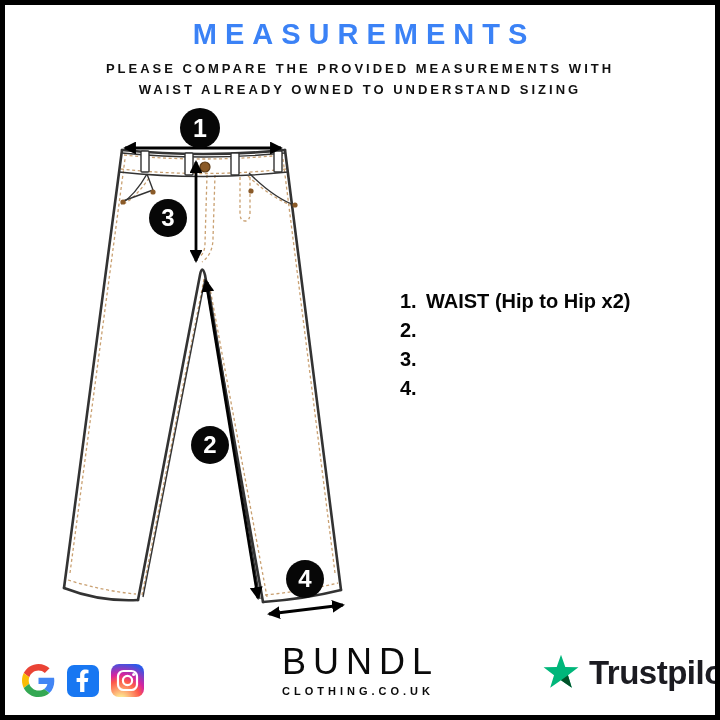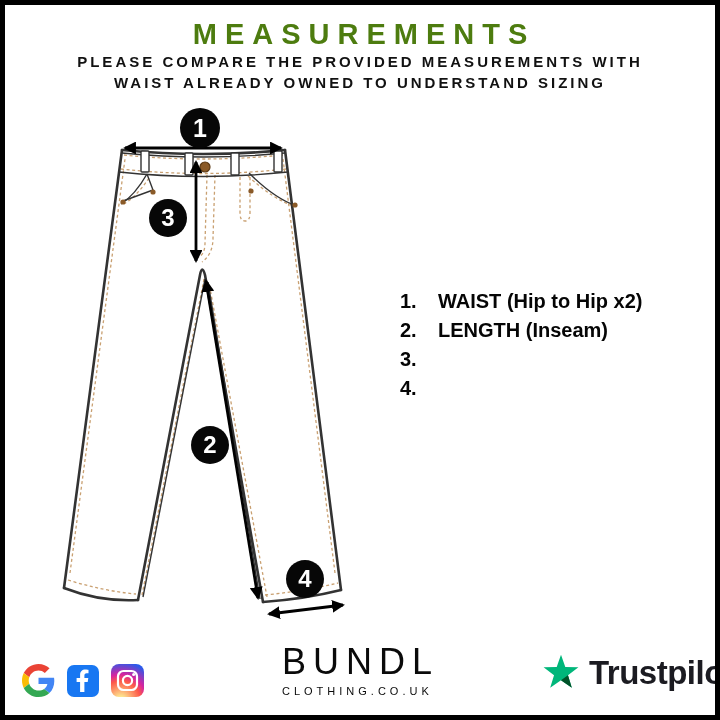--- a/index.html
+++ b/index.html
@@ -2,49 +2,49 @@
 <html><head>
 <meta charset="utf-8">
 <style>
   html,body{margin:0;padding:0;background:#fff;}
   body{width:720px;height:720px;position:relative;overflow:hidden;
        font-family:"Liberation Sans", sans-serif;color:#0b0b0b;}
   .frame-border{position:absolute;inset:0;border:5px solid #000;z-index:60;pointer-events:none;}
 
   
   .header{position:absolute;top:19px;left:0;right:0;text-align:center;z-index:5;}
-  .title{font-size:29px;font-weight:bold;letter-spacing:8px;line-height:1.1;color:#4d7c0f;padding-left:8px;}
-  .subtitle{margin-top:0;font-size:15px;font-weight:bold;letter-spacing:3px;line-height:21px;color:#111;}
+  .title{font-size:29px;font-weight:bold;letter-spacing:8px;line-height:1.1;color:#3b82f6;padding-left:8px;}
+  .subtitle{margin-top:7px;font-size:13px;font-weight:bold;letter-spacing:3px;line-height:21px;color:#111;}
 
   
   .diagram{position:absolute;left:55px;top:105px;width:330px;height:520px;z-index:2;}
   .marker{position:absolute;border-radius:50%;background:#070707;color:#fff;
           display:flex;align-items:center;justify-content:center;
           font-weight:bold;z-index:10;}
   .marker.m1{left:180px;top:108px;width:40px;height:40px;font-size:25px;}
   .marker.m3{left:149px;top:199px;width:38px;height:38px;font-size:24px;}
   .marker.m2{left:191px;top:426px;width:38px;height:38px;font-size:24px;}
   .marker.m4{left:286px;top:560px;width:38px;height:38px;font-size:24px;}
 
   
   .legend{position:absolute;left:400px;top:287px;z-index:5;}
   .legend-row{display:flex;align-items:center;height:29px;font-weight:bold;font-size:20px;color:#050505;}
   .legend-num{width:26px;}
-  .legend-label{margin-left:12px;white-space:nowrap;}
+  .legend-label{margin-left:0;white-space:nowrap;}
 
   
   .social{position:absolute;left:22px;top:664px;display:flex;gap:12px;align-items:center;z-index:5;}
   .social .icon{width:33px;height:33px;display:block;}
   .fb-box{width:32px;height:32px;border-radius:7px;background:#1877F2;display:flex;align-items:center;justify-content:center;}
   .ig-box{width:33px;height:33px;border-radius:8px;display:flex;align-items:center;justify-content:center;
           background:radial-gradient(circle at 30% 110%, #fdf497 0%, #fdf497 5%, #fd5949 45%, #d6249f 60%, #285AEB 90%);}
 
   .brand{position:absolute;left:282px;top:644px;width:175px;z-index:5;}
   .brand-name{font-size:36px;font-weight:normal;letter-spacing:7px;line-height:1;color:#0a0a0a;white-space:nowrap;}
-  .brand-domain{margin-top:5px;font-size:11px;font-weight:normal;letter-spacing:4px;color:#0a0a0a;white-space:nowrap;}
+  .brand-domain{margin-top:5px;font-size:11px;font-weight:bold;letter-spacing:4px;color:#0a0a0a;white-space:nowrap;}
 
   .trustpilot{position:absolute;left:539px;top:651px;display:flex;align-items:center;gap:6px;z-index:5;}
   .tp-star{width:44px;height:44px;}
   .tp-text{font-size:33px;font-weight:600;color:#1b1b21;letter-spacing:-0.5px;}
 </style>
 </head>
 <body>
 
 <div class="frame-border"></div>
 
@@ -127,21 +127,20 @@
 <div class="marker m2">2</div>
 <div class="marker m4">4</div>
 
 <div class="legend">
   <div class="legend-row">
     <span class="legend-num">1.</span>
     <span class="legend-label">WAIST (Hip to Hip x2)</span>
   </div>
   <div class="legend-row">
     <span class="legend-num">2.</span>
-    <span class="legend-label">LENGTH (Inseam)</span>
   </div>
   <div class="legend-row">
     <span class="legend-num">3.</span>
   </div>
   <div class="legend-row">
     <span class="legend-num">4.</span>
   </div>
 </div>
 
 <div class="social">

